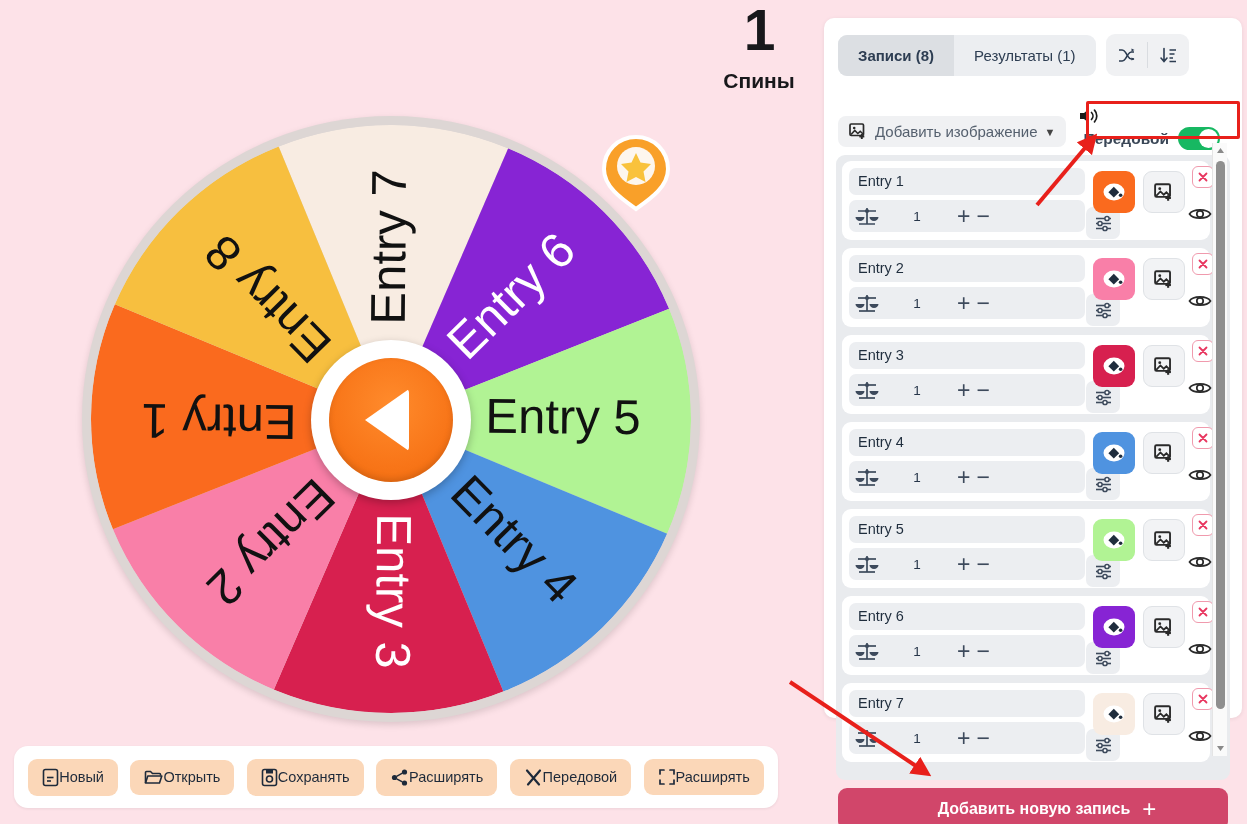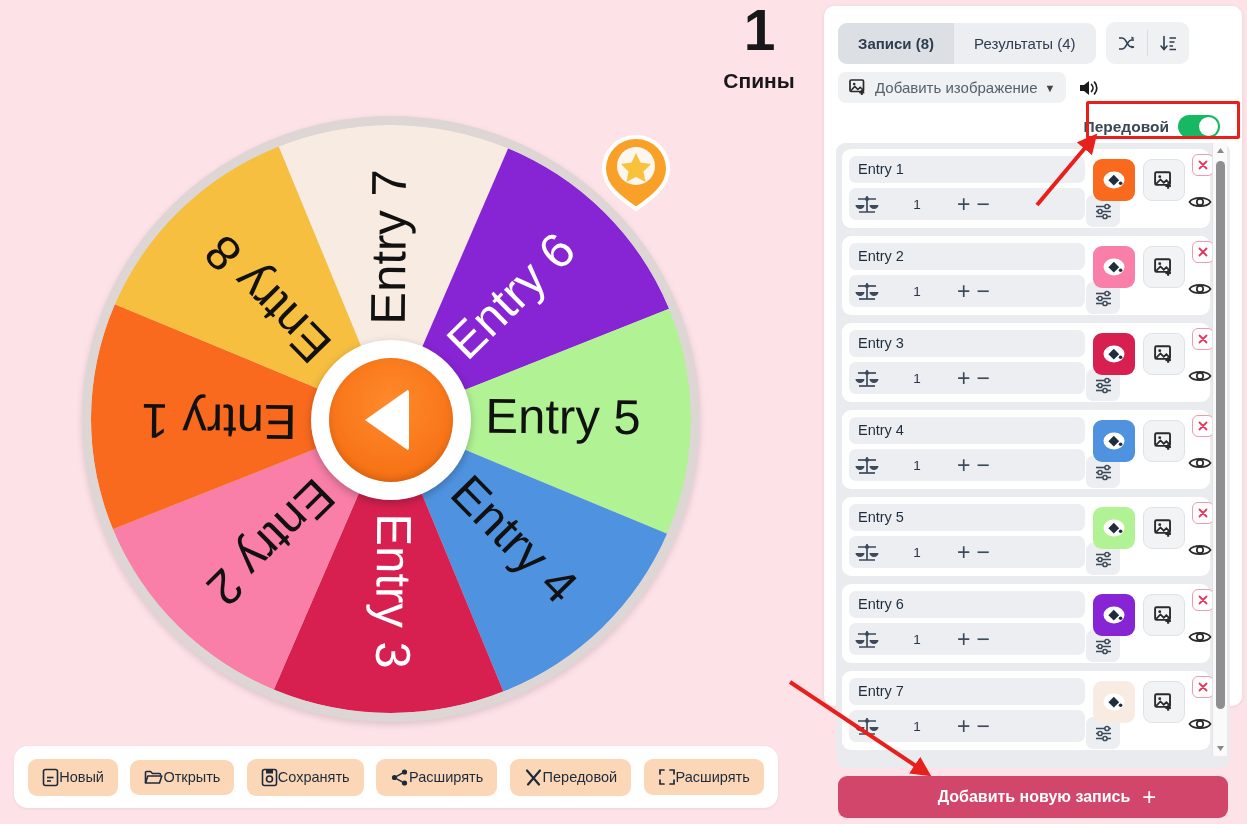--- a/index.html
+++ b/index.html
@@ -77,21 +77,21 @@
   .tb-btn {
     display: flex; align-items: center; 
     background: #fbd7b8; border-radius: 9px;
     padding: 9px 14px; cursor: pointer;
     color: #1e2a3a; font-size: 14.5px;
   }
   .tb-btn svg { flex: 0 0 auto; }
 
   
   #right-panel {
-    position: absolute; left: 824px; top: 6px;
+    position: absolute; left: 824px; top: 18px;
     width: 418px; height: 700px;
     background: #ffffff; border-radius: 10px;
     box-shadow: 0 1px 4px rgba(0,0,0,.08);
   }
 
   #tabs-row {
     position: absolute; left: 14px; top: 16px;
     display: flex; align-items: center; gap: 10px;
   }
   #tabs {
@@ -114,21 +114,21 @@
   .tool-sep { width: 1px; background: #d9dce0; margin: 8px 0; }
 
   #img-row {
     position: absolute; left: 14px; top: 66px;
     display: flex; align-items: center; gap: 12px;
   }
   #add-image-btn {
     display: flex; align-items: center; gap: 7px;
     background: #f0f1f3; border-radius: 8px;
     padding: 7px 11px; cursor: pointer;
-    font-size: 15px; color: #55606e;
+    font-size: 15px; color: #55606e; margin-top: 32px;
   }
   #caret { font-size: 11px; color: #444; }
   #sound-btn { cursor: pointer; display: flex; }
 
   #adv-row {
     position: absolute; right: 12px; top: 103px;
     display: flex; align-items: center; gap: 9px;
     padding: 6px 10px;
     font-weight: bold;
   }
@@ -338,21 +338,21 @@
         <span>Расширять</span>
       </div>
     </div>
   </div>
 
   <div id="right-panel">
 
     <div id="tabs-row">
       <div id="tabs">
         <div class="tab active">Записи (8)</div>
-        <div class="tab">Результаты (4)</div>
+        <div class="tab">Результаты (1)</div>
       </div>
       <div id="tool-group">
         <div class="tool-btn">
           <svg width="19" height="19" viewBox="0 0 19 19">
             <path d="M2 4h3.2c1.6 0 2.4 1 3.3 2.4l2.6 4.2c.9 1.4 1.7 2.4 3.3 2.4H17" fill="none" stroke="#2d3d52" stroke-width="1.6"></path>
             <path d="M2 15h3.2c1.6 0 2.4-1 3.3-2.4l2.6-4.2C12 7 12.8 6 14.4 6H17" fill="none" stroke="#2d3d52" stroke-width="1.6"></path>
             <path d="M14.5 2.5L17.5 4l-3 1.6z" fill="#2d3d52"></path>
             <path d="M14.5 11.4L17.5 13l-3 1.6z" fill="#2d3d52"></path>
           </svg>
         </div>

